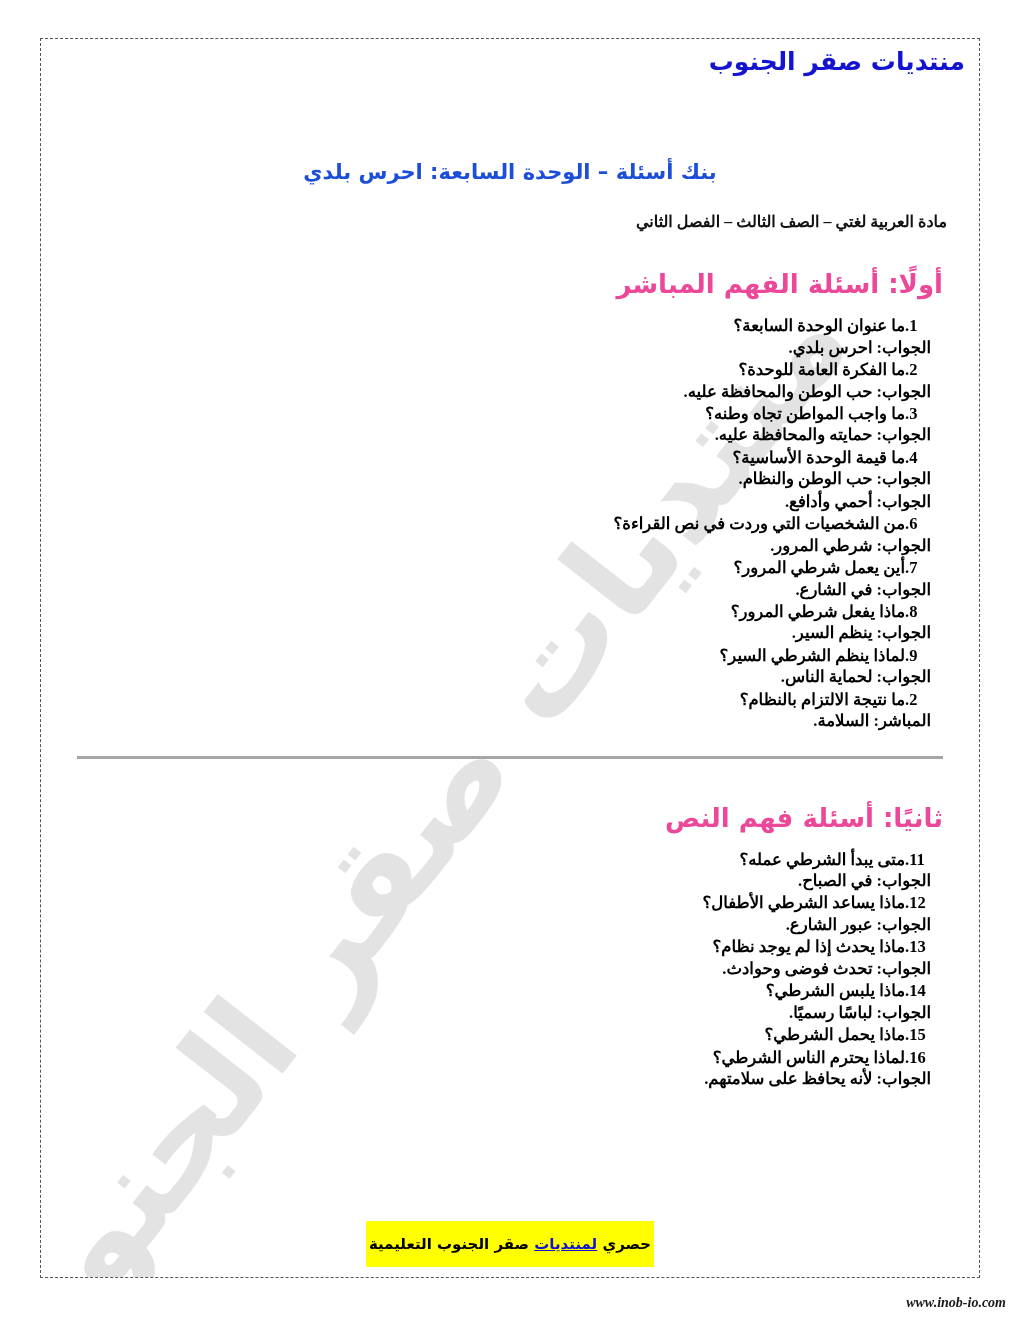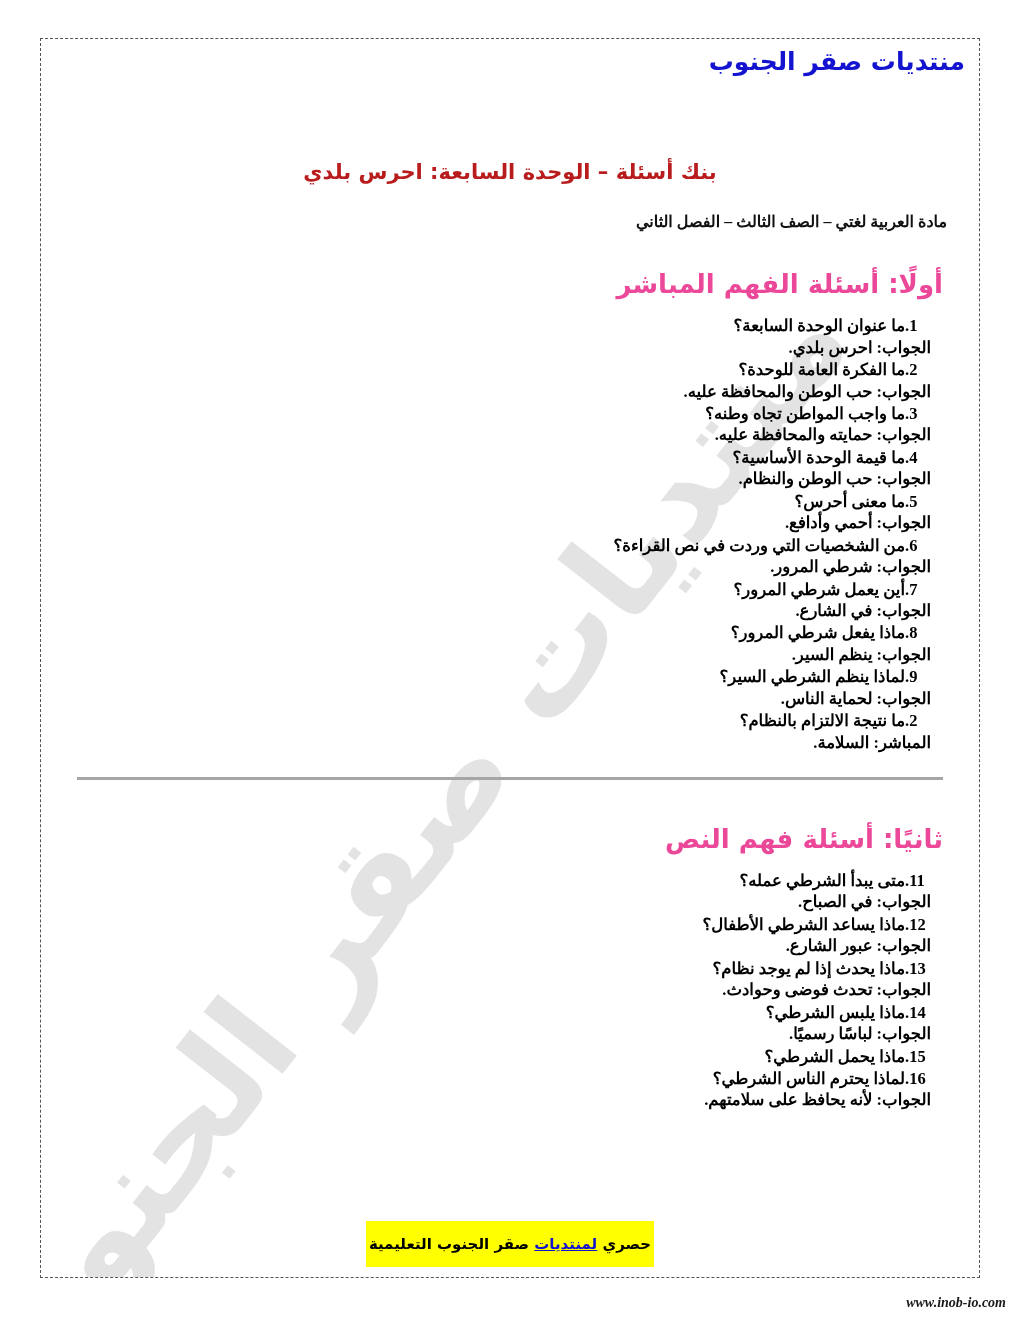--- a/index.html
+++ b/index.html
@@ -67,21 +67,21 @@
     z-index: 2;
     padding: 120px 32px 0 32px;
     direction: rtl;
   }
 
   #doc-title {
     text-align: center;
     font-family: "DejaVu Sans", sans-serif;
     font-size: 21px;
     font-weight: 700;
-    color: #b91c1c;
+    color: #1d4ed8;
     margin: 0 0 26px 0;
     line-height: 1.3;
   }
   #doc-subtitle {
     text-align: right;
     font-size: 16px;
     font-weight: 700;
     color: #111111;
     margin: 0 0 38px 0;
   }
@@ -205,21 +205,20 @@
         </li>
         <li class="qa-item">
           <span class="qa-question"><span class="qa-num">3.</span><span>ما واجب المواطن تجاه وطنه؟</span></span>
           <span class="qa-answer">الجواب: حمايته والمحافظة عليه.</span>
         </li>
         <li class="qa-item">
           <span class="qa-question"><span class="qa-num">4.</span><span>ما قيمة الوحدة الأساسية؟</span></span>
           <span class="qa-answer">الجواب: حب الوطن والنظام.</span>
         </li>
         <li class="qa-item">
-          <span class="qa-question"><span class="qa-num">5.</span><span>ما معنى أحرس؟</span></span>
           <span class="qa-answer">الجواب: أحمي وأدافع.</span>
         </li>
         <li class="qa-item">
           <span class="qa-question"><span class="qa-num">6.</span><span>من الشخصيات التي وردت في نص القراءة؟</span></span>
           <span class="qa-answer">الجواب: شرطي المرور.</span>
         </li>
         <li class="qa-item">
           <span class="qa-question"><span class="qa-num">7.</span><span>أين يعمل شرطي المرور؟</span></span>
           <span class="qa-answer">الجواب: في الشارع.</span>
         </li>

